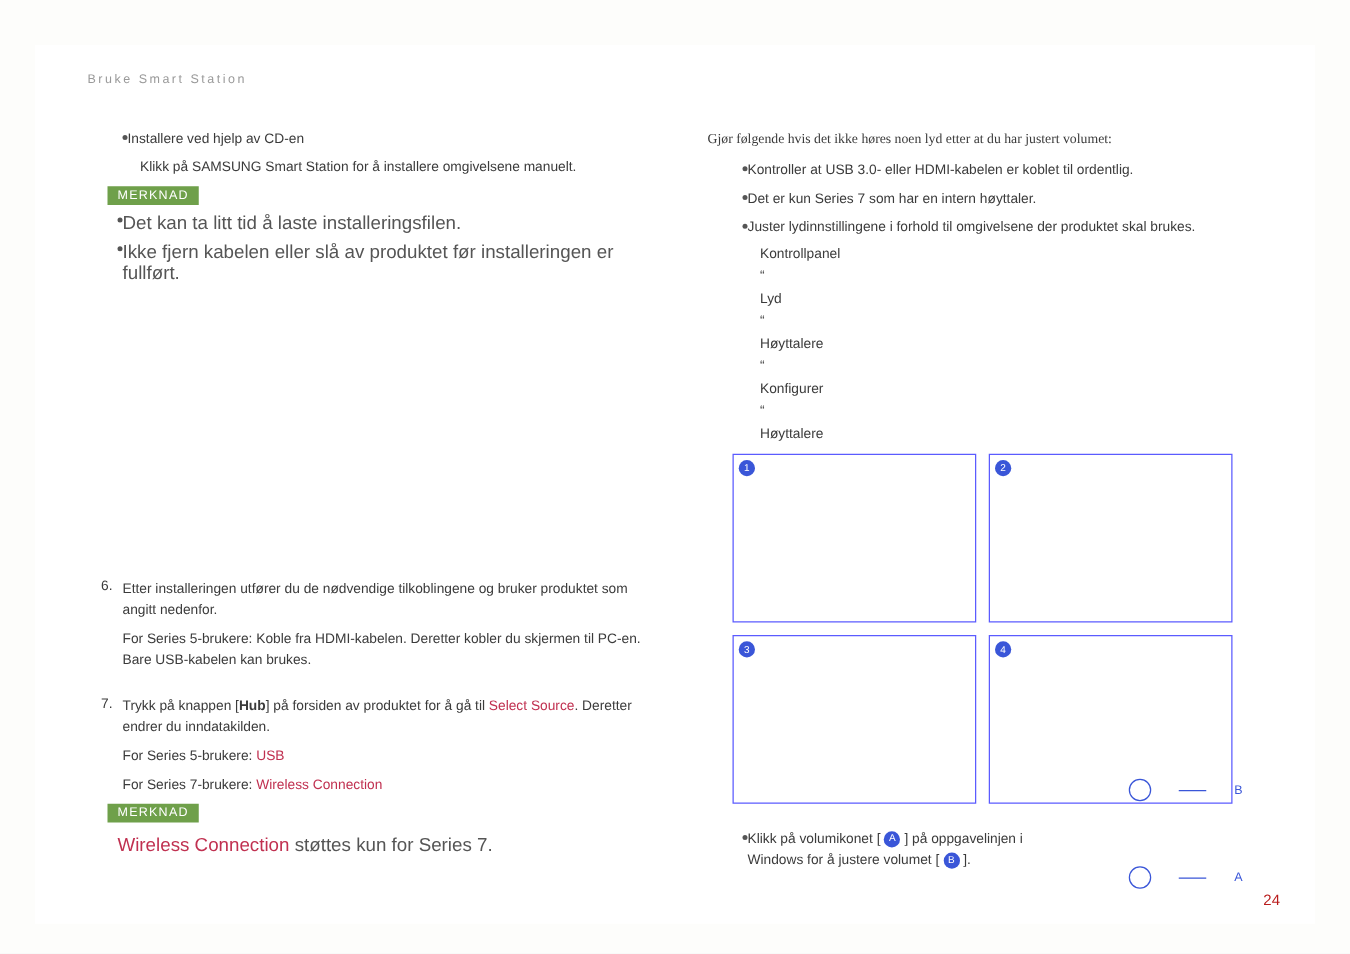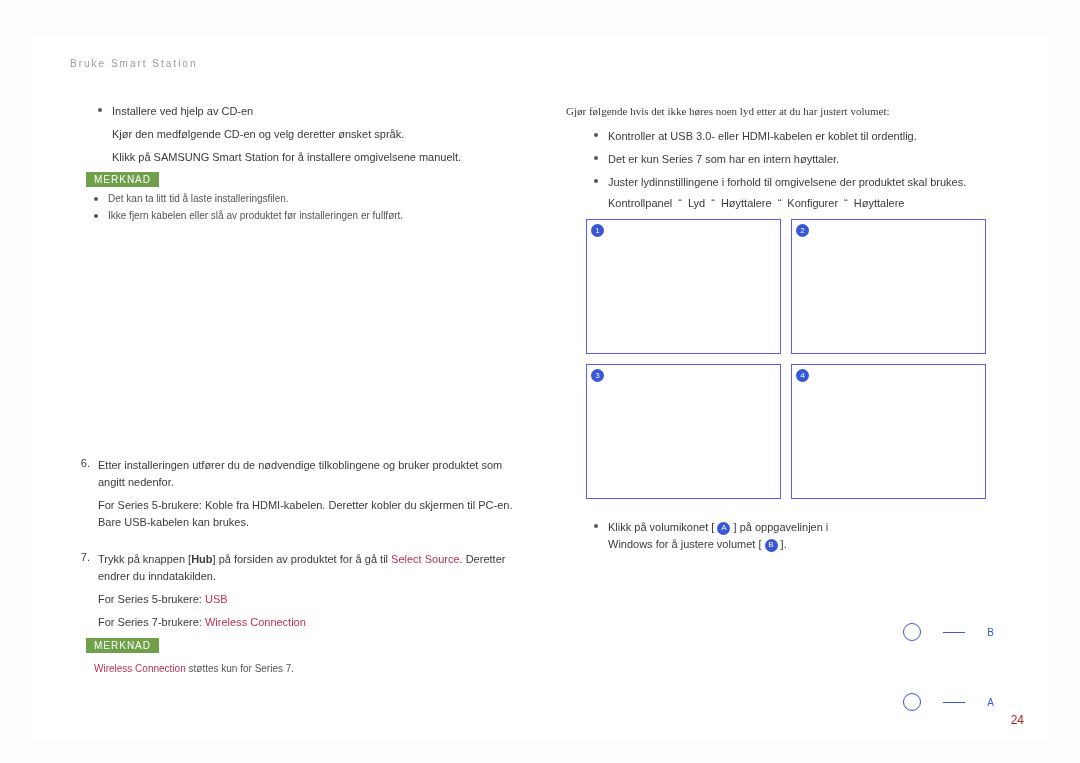--- a/index.html
+++ b/index.html
@@ -36,32 +36,31 @@
   .cols {
     display: flex;
     gap: 48px;
   }
   .col {
     flex: 1;
     position: relative;
   }
   .bullet {
     display: flex;
-    gap: 10px;
     margin-bottom: 6px;
   }
   .bullet .dot {
     width: 4px; height: 4px; border-radius: 50%;
     background: #555; margin-top: 5px; flex-shrink: 0;
   }
   .indent0 { margin-left: 28px; }
   .indent1 { margin-left: 28px; }
   .indent2 { margin-left: 24px; }
   .paratext { line-height: 1.55; }
-  .small { font-size: 10px; color: #555; }
+  .small { font-size: 15px; color: #555; }
   .merknad {
     background: #6fa04a;
     color: #fff;
     font-size: 10px;
     letter-spacing: 1px;
     padding: 2px 8px;
     display: inline-block;
     margin: 6px 0 6px 16px;
   }
   .num-item { display: flex; gap: 8px; margin-top: 20px; }
@@ -131,21 +130,20 @@
 
     <div class="cols">
 
       <div class="col">
 
         <div class="bullet indent0">
           <div class="dot"></div>
           <div class="paratext">Installere ved hjelp av CD-en</div>
         </div>
 
-        <div class="paratext indent0" style="margin-left:42px;">Kjør den medfølgende CD-en og velg deretter ønsket språk.</div>
         <div class="paratext indent0" style="margin-left:42px; margin-top:6px;">
           <span>Klikk på </span><span>SAMSUNG Smart Station</span><span> for å installere omgivelsene manuelt.</span>
         </div>
 
         <div class="merknad">MERKNAD</div>
 
         <div class="bullet indent2 small">
           <div class="dot" style="margin-top:4px;"></div>
           <div>Det kan ta litt tid å laste installeringsfilen.</div>
         </div>
@@ -191,21 +189,21 @@
         </div>
         <div class="bullet indent1">
           <div class="dot"></div>
           <div class="paratext">Det er kun Series 7 som har en intern høyttaler.</div>
         </div>
         <div class="bullet indent1">
           <div class="dot"></div>
           <div class="paratext">Juster lydinnstillingene i forhold til omgivelsene der produktet skal brukes.</div>
         </div>
 
-        <div class="sub2" style="margin-left:42px;">
+        <div class="sub2" style="margin-left:42px;flex-direction:column;">
           <span>Kontrollpanel</span>
           <span>“</span>
           <span>Lyd</span>
           <span>“</span>
           <span>Høyttalere</span>
           <span>“</span>
           <span>Konﬁgurer</span>
           <span>“</span>
           <span>Høyttalere</span>
         </div>

